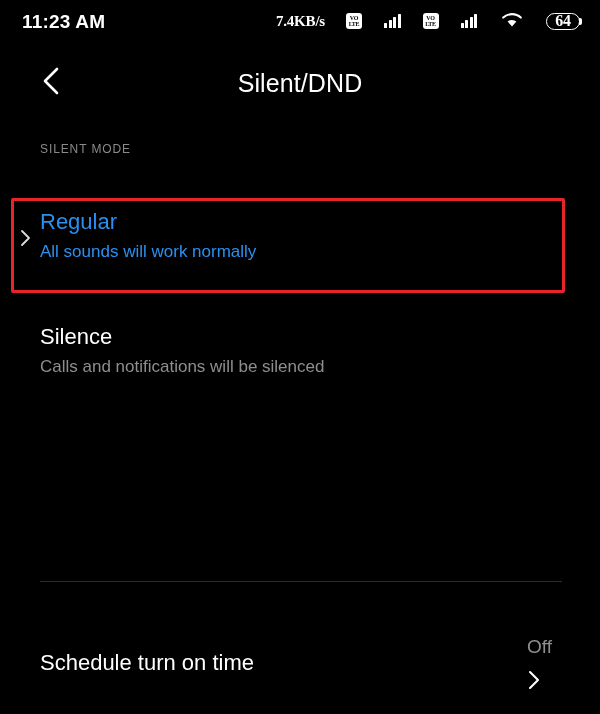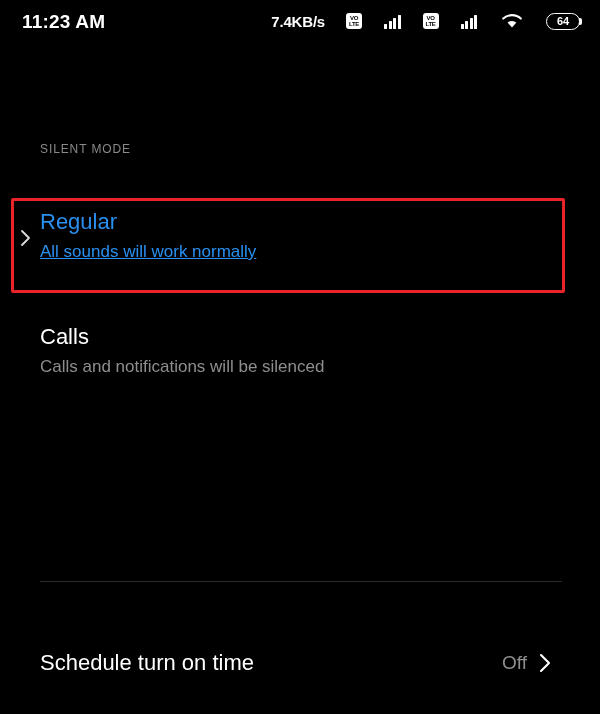--- a/index.html
+++ b/index.html
@@ -14,21 +14,21 @@
   
   .statusbar {
     position:absolute; top:0; left:0; width:600px; height:42px;
     display:flex; align-items:center; justify-content:space-between;
     padding:0 18px 0 22px;
   }
   .status-time {
     color:#ffffff; font-size:19px; font-weight:700; letter-spacing:0.2px;
     line-height:1;
   }
-  .status-right { display:flex; align-items:center; gap:20px; }
+  .status-right { display:flex; gap:20px;font-family:Liberation Serif, serif; }
   .net-speed {
     color:#ffffff; font-size:15px; font-weight:700; letter-spacing:-0.2px;
     margin-right:1px;
   }
   .volte {
     width:16px; height:16px; border-radius:3px; background:#ffffff;
     display:flex; flex-direction:column; align-items:center; justify-content:center;
     line-height:1;
   }
   .volte .vo  { font-size:6px; font-weight:700; color:#000; letter-spacing:-0.3px; }
@@ -43,21 +43,21 @@
   .wifi { position:relative; width:20px; height:15px; margin-left:3px; }
   .wifi svg { display:block; }
 
   .battery {
     position:relative; display:flex; align-items:center; margin-left:4px;
   }
   .battery .shell {
     width:34px; height:17px; border:1.7px solid #ffffff; border-radius:9px;
     display:flex; align-items:center; justify-content:center;
   }
-  .battery .lvl { color:#ffffff; font-size:11px; font-weight:700; line-height:1; letter-spacing:-0.2px;}
+  .battery .lvl { color:#ffffff; font-size:16px; font-weight:700; line-height:1; letter-spacing:-0.2px;}
   .battery .nub {
     width:3px; height:7px; background:#ffffff;
     border-radius:0 2px 2px 0; margin-left:-1px;
   }
 
   
   .appbar {
     position:absolute; top:52px; left:0; width:600px; height:62px;
   }
   .back-btn {
@@ -79,21 +79,21 @@
   
   .option {
     position:absolute; left:0; width:600px;
     padding-left:40px; padding-right:28px;
   }
   .opt-title { font-size:22px; font-weight:400; line-height:28px; }
   .opt-desc  { font-size:17px; font-weight:400; line-height:25px; margin-top:3px; }
 
   .opt-regular { top:208px; }
   .opt-regular .opt-title { color:#2a90f0; }
-  .opt-regular .opt-desc  { color:#2a90f0;text-decoration:underline; }
+  .opt-regular .opt-desc  { color:#2a90f0; }
 
   .opt-silent { top:323px; }
   .opt-silent .opt-title { color:#ffffff; }
   .opt-silent .opt-desc  { color:#8e8e8e; }
 
   .opt-dnd { top:430px; }
   .opt-dnd .opt-title { color:#ffffff; }
   .opt-dnd .opt-desc  { color:#8e8e8e; max-width:490px; }
 
   
@@ -116,21 +116,21 @@
     background:#2c2c2c;
   }
 
   
   .schedule-row {
     position:absolute; left:0; top:640px; width:600px; height:46px;
     display:flex; align-items:center; justify-content:space-between;
     padding-left:40px; padding-right:48px;
   }
   .sched-label { color:#ffffff; font-size:22px; font-weight:400; }
-  .sched-right { display:flex; gap:11px; }
+  .sched-right { display:flex; gap:11px;flex-direction:column; }
   .sched-value { color:#8e8e8e; font-size:19px; font-weight:400; }
 </style>
 </head>
 <body>
 
 <div class="phone">
 
   <div class="statusbar">
     <div class="status-time">11:23 AM</div>
 
@@ -168,36 +168,44 @@
 
       <div class="battery">
         <div class="shell">
           <span class="lvl">64</span>
         </div>
         <div class="nub"></div>
       </div>
     </div>
   </div>
 
+  <div class="appbar">
+    <div class="back-btn">
+      <svg width="20" height="32" viewBox="0 0 20 32">
+        <polyline points="16,4 4,16 16,28" fill="none" stroke="#ffffff" stroke-width="2.6" stroke-linecap="round" stroke-linejoin="round"></polyline>
+      </svg>
+    </div>
+    <div class="page-title">Silent/DND</div>
+  </div>
 
   <div class="section-label">SILENT MODE</div>
 
   <div class="sel-caret">
     <svg width="11" height="18" viewBox="0 0 11 18">
       <polyline points="2,2 9,9 2,16" fill="none" stroke="#dddddd" stroke-width="1.8" stroke-linecap="round" stroke-linejoin="round"></polyline>
     </svg>
   </div>
 
   <div class="option opt-regular">
     <div class="opt-title">Regular</div>
     <div class="opt-desc">All sounds will work normally</div>
   </div>
 
   <div class="option opt-silent">
-    <div class="opt-title">Calls</div>
+    <div class="opt-title">Silence</div>
     <div class="opt-desc">Calls and notifications will be silenced</div>
   </div>
 
 
   <div class="highlight-box"></div>
 
   <div class="divider"></div>
 
   <div class="schedule-row">
     <div class="sched-label">Schedule turn on time</div>

